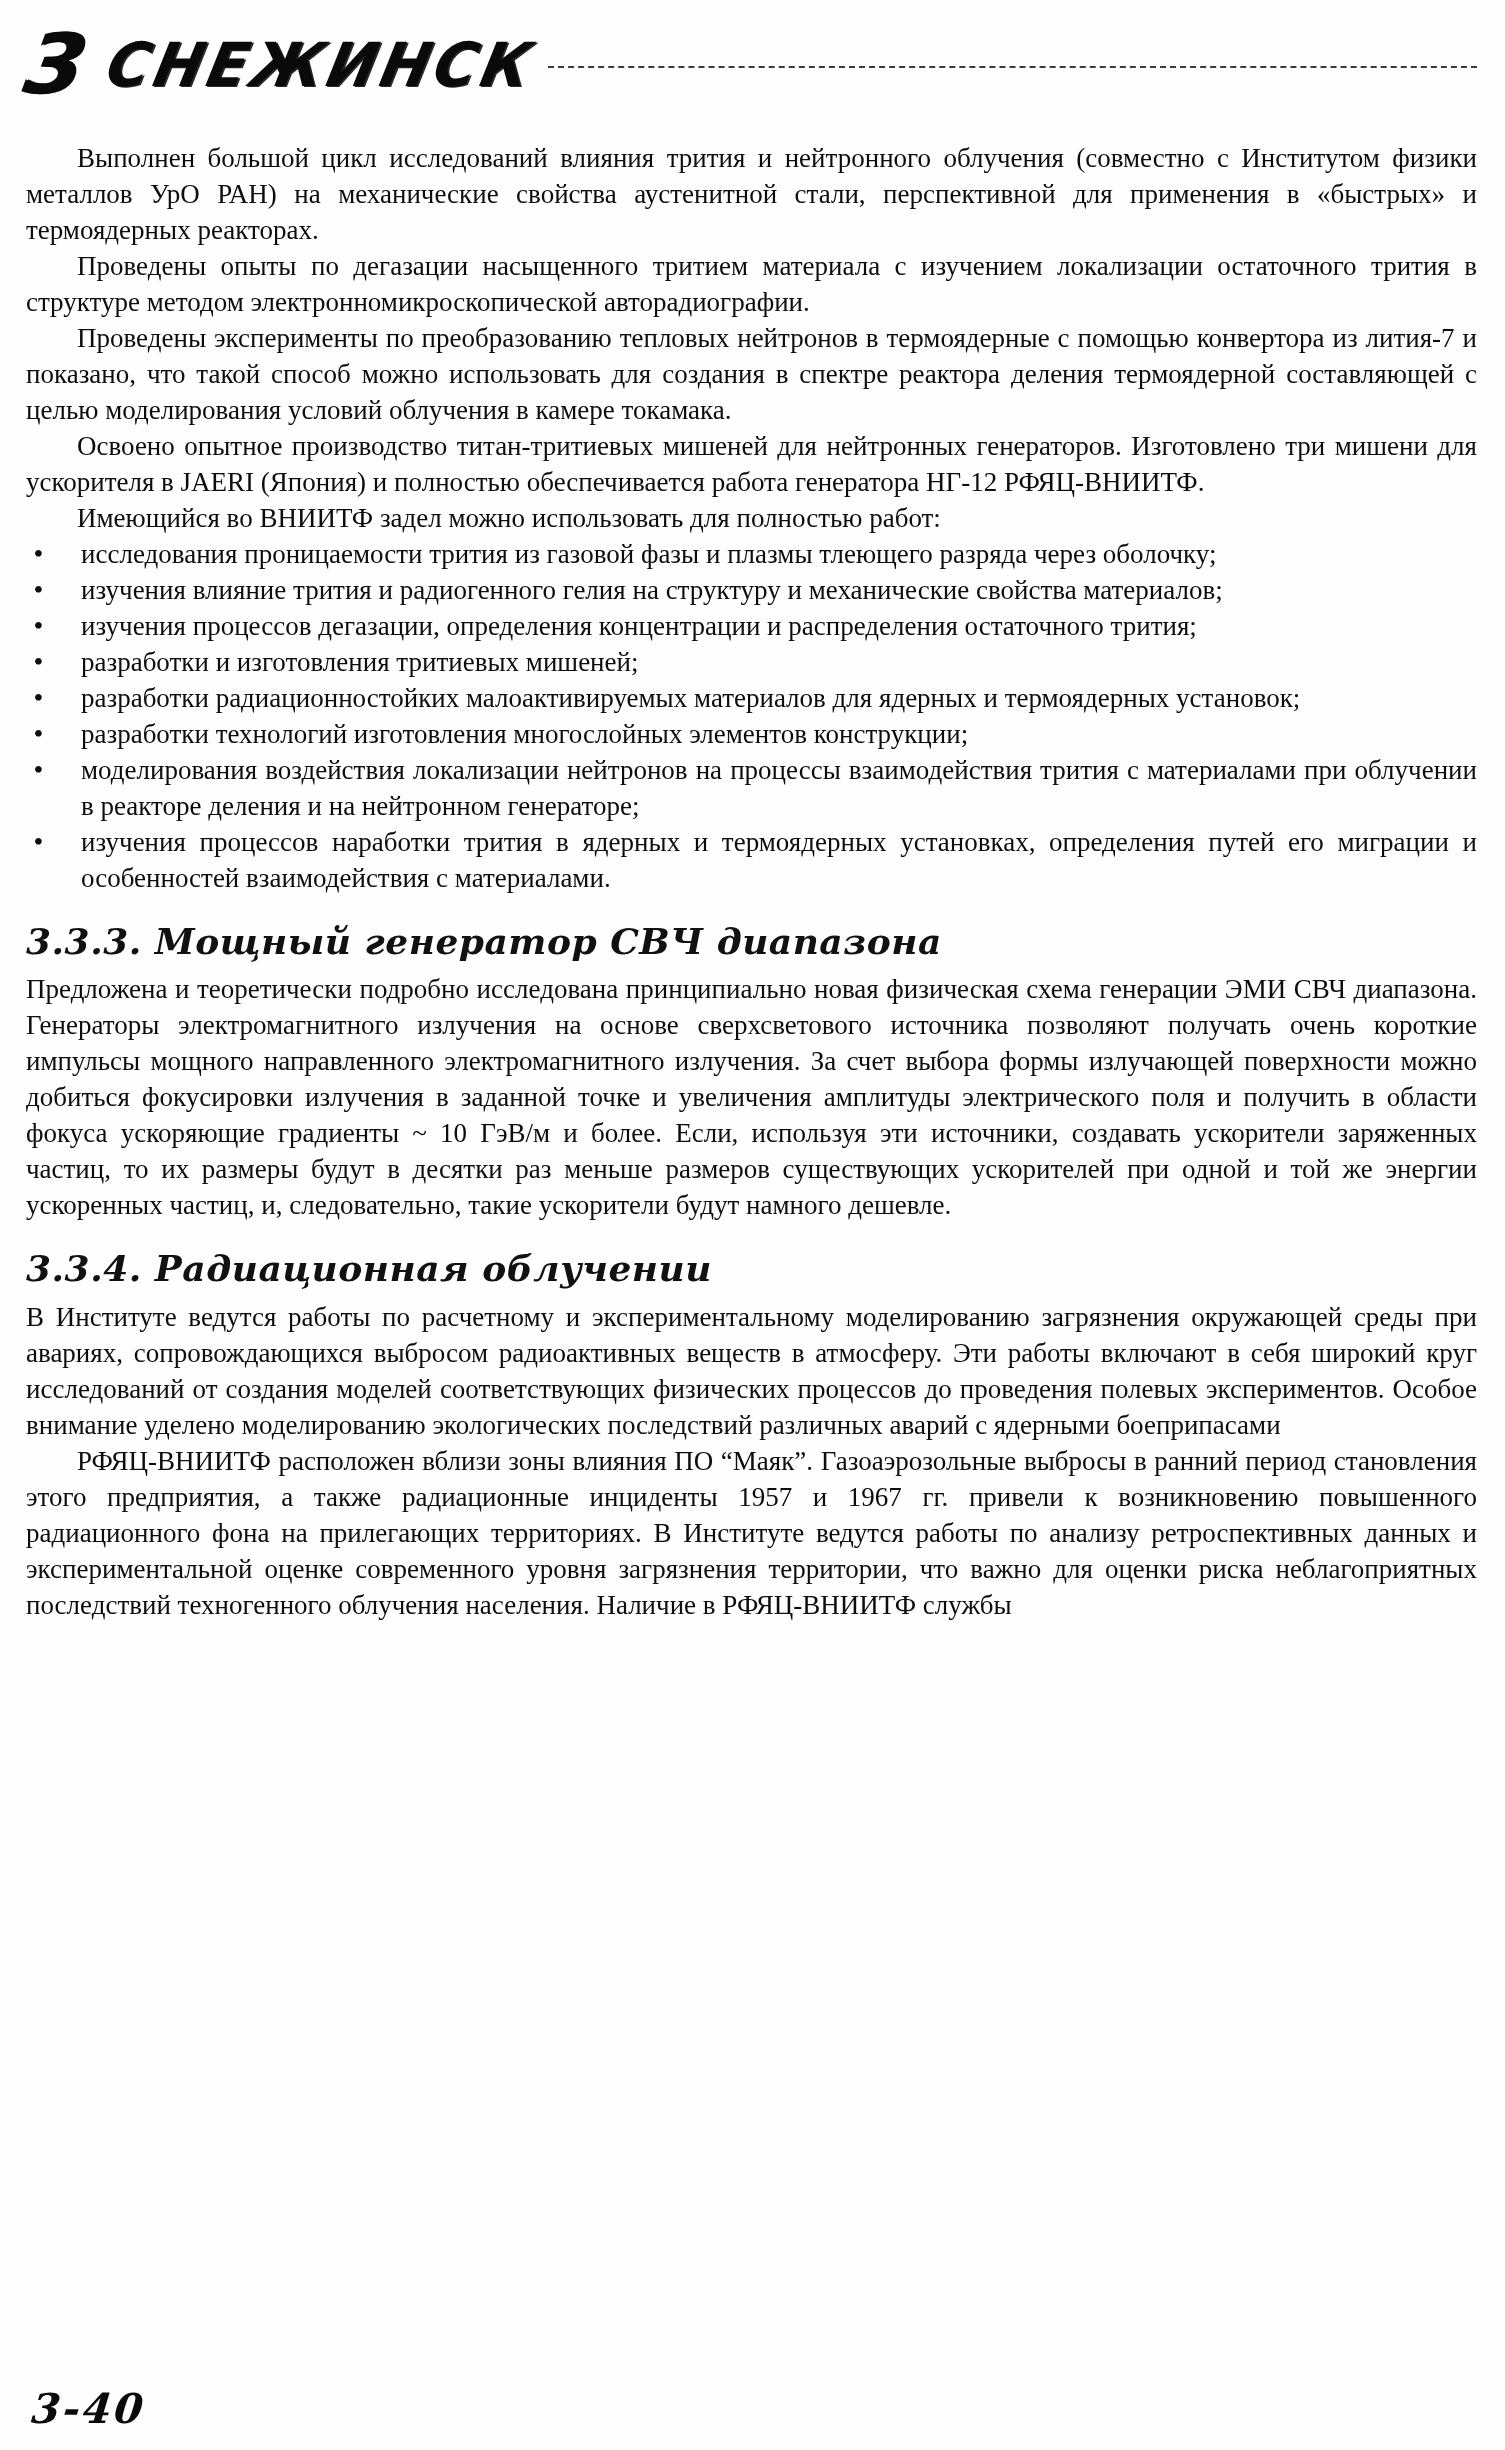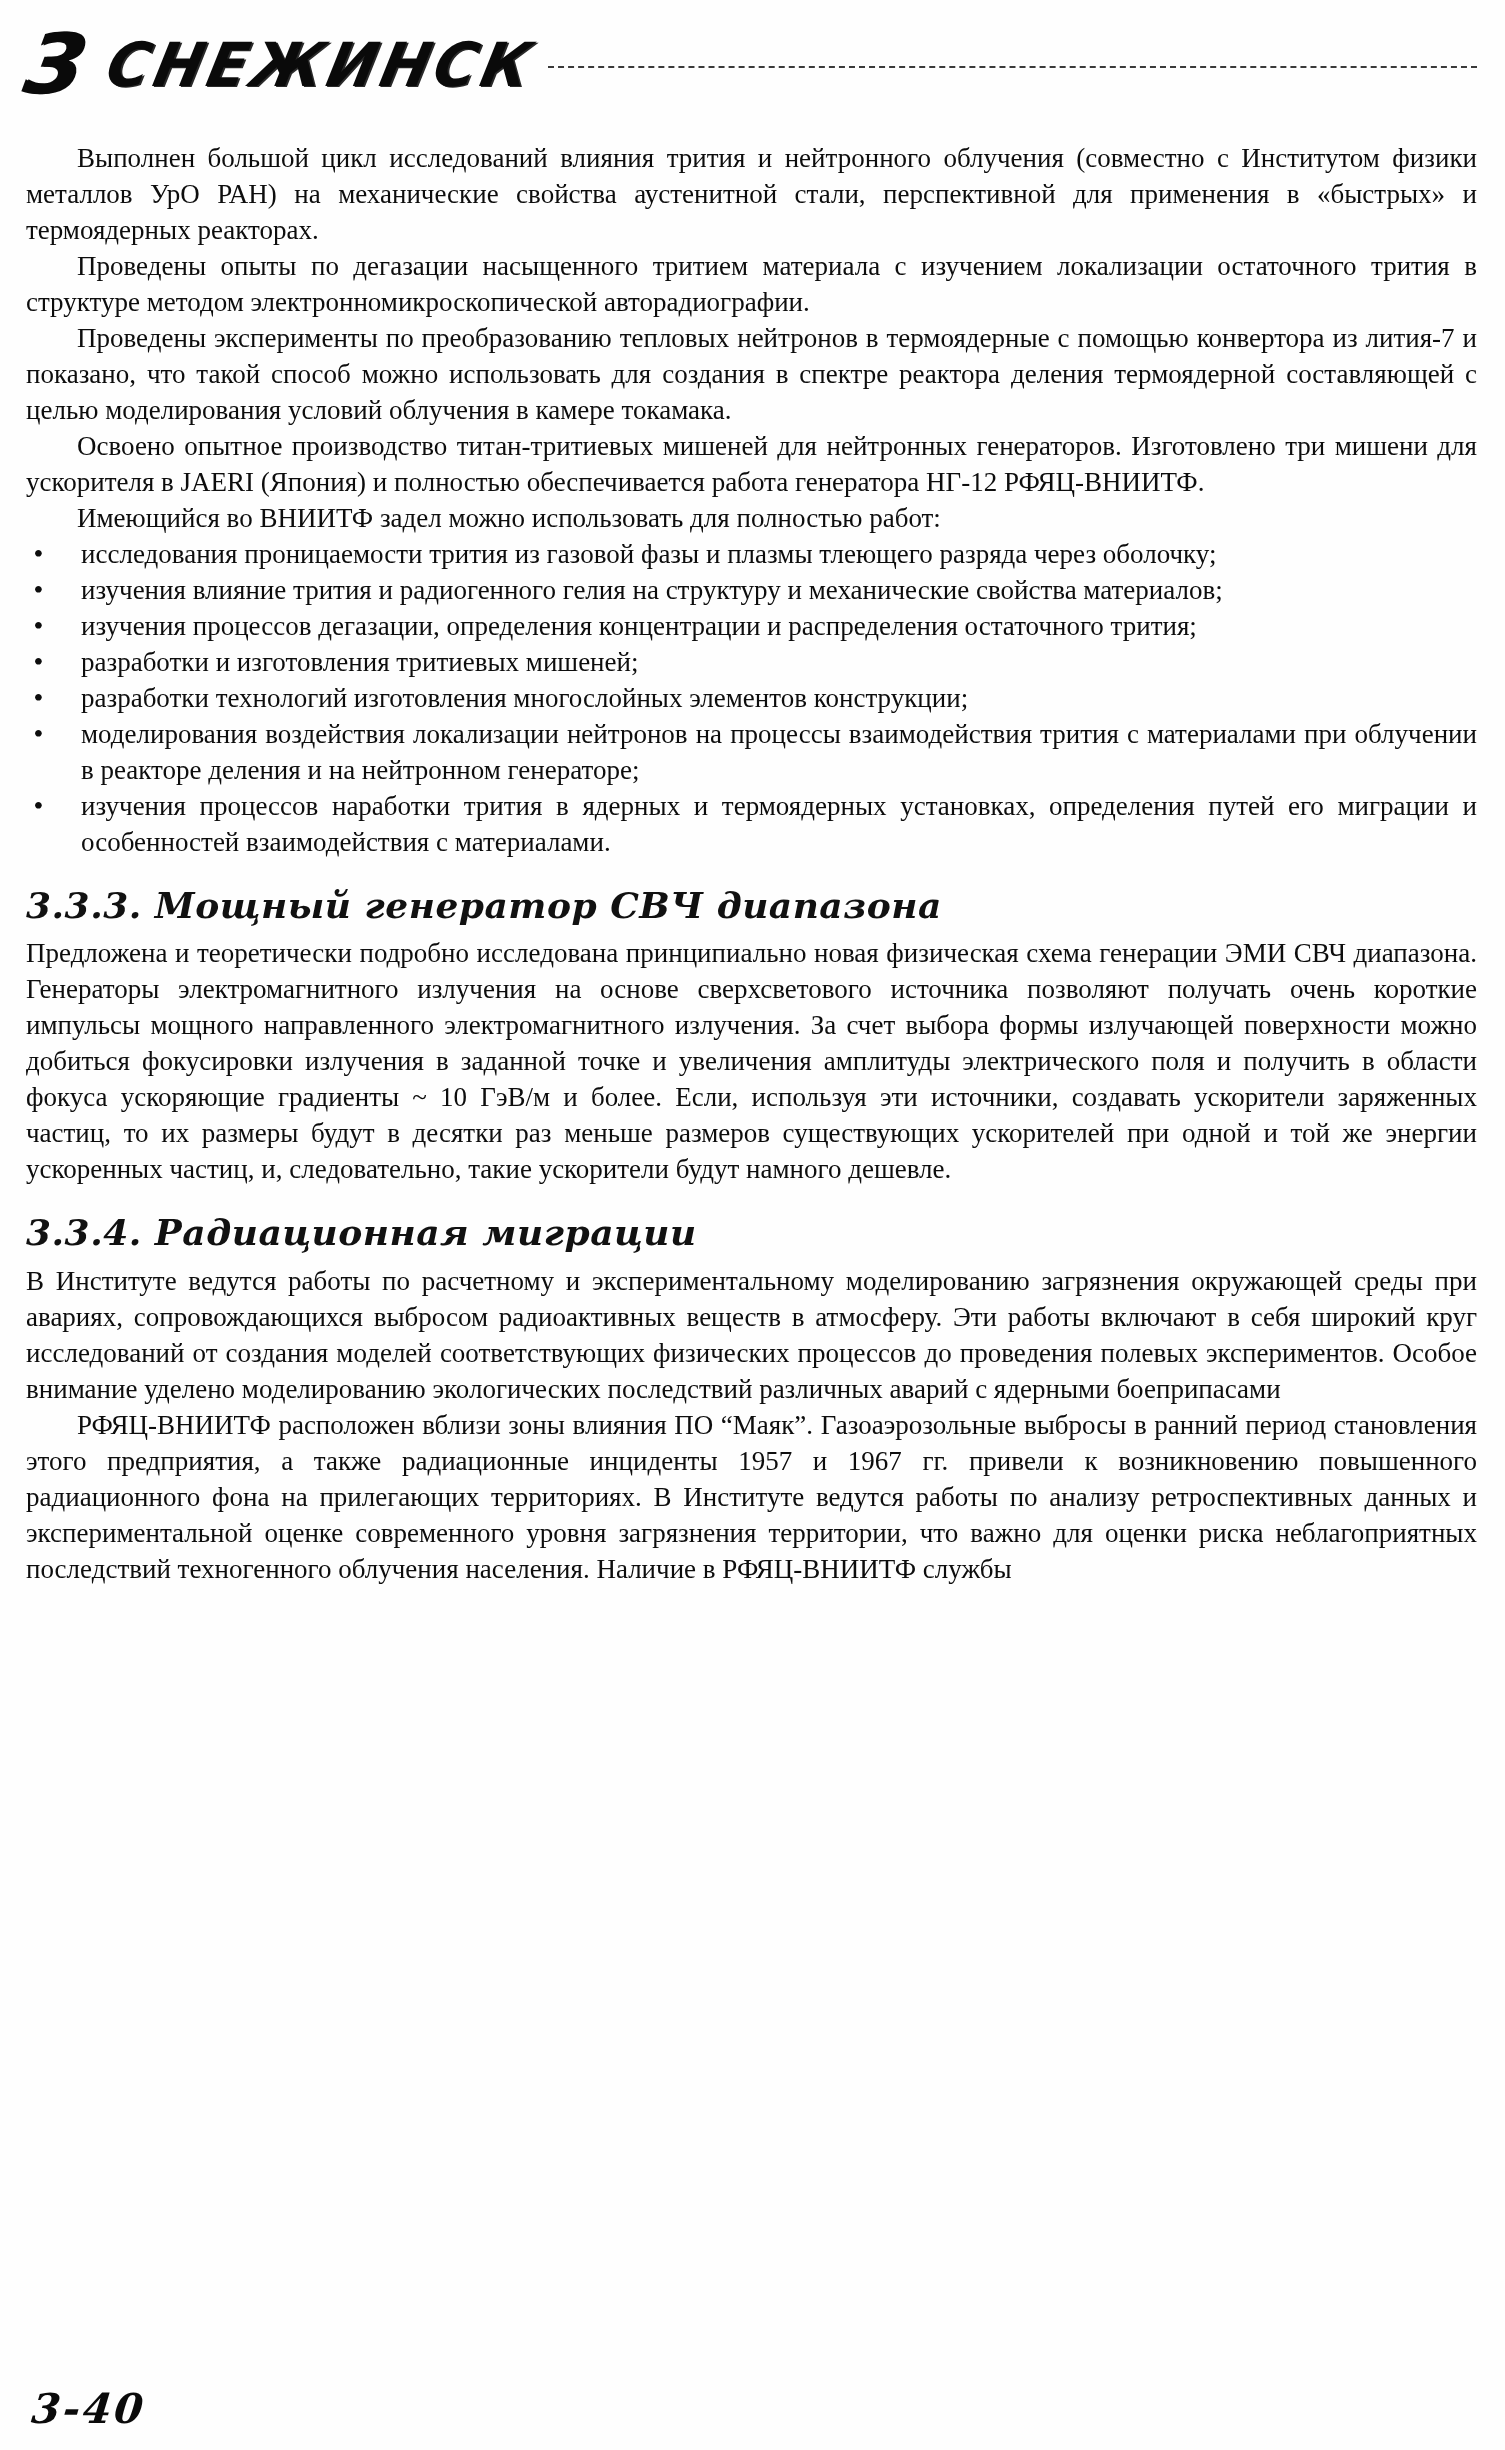--- a/index.html
+++ b/index.html
@@ -111,28 +111,29 @@
   <p class="para">Проведены опыты по дегазации насыщенного тритием материала с изучением локализации остаточного трития в структуре методом электронномикроскопической авторадиографии.</p>
   <p class="para">Проведены эксперименты по преобразованию тепловых нейтронов в термоядерные с помощью конвертора из лития-7 и показано, что такой способ можно использовать для создания в спектре реактора деления термоядерной составляющей с целью моделирования условий облучения в камере токамака.</p>
   <p class="para">Освоено опытное производство титан-тритиевых мишеней для нейтронных генераторов. Изготовлено три мишени для ускорителя в JAERI (Япония) и полностью обеспечивается работа генератора НГ-12 РФЯЦ-ВНИИТФ.</p>
   <p class="para">Имеющийся во ВНИИТФ задел можно использовать для полностью работ:</p>
 
   <ul class="bullets">
     <li>исследования проницаемости трития из газовой фазы и плазмы тлеющего разряда через оболочку;</li>
     <li>изучения влияние трития и радиогенного гелия на структуру и механические свойства материалов;</li>
     <li>изучения процессов дегазации, определения концентрации и распределения остаточного трития;</li>
     <li>разработки и изготовления тритиевых мишеней;</li>
+    <li>разработки радиационностойких малоактивируемых материалов для ядерных и термоядерных установок;</li>
     <li>разработки технологий изготовления многослойных элементов конструкции;</li>
     <li>моделирования воздействия локализации нейтронов на процессы взаимодействия трития с материалами при облучении в реакторе деления и на нейтронном генераторе;</li>
     <li>изучения процессов наработки трития в ядерных и термоядерных установках, определения путей его миграции и особенностей взаимодействия с материалами.</li>
   </ul>
 
   <h3 class="section-heading">3.3.3. Мощный генератор СВЧ диапазона</h3>
   <p class="para no-indent">Предложена и теоретически подробно исследована принципиально новая физическая схема генерации ЭМИ СВЧ диапазона. Генераторы электромагнитного излучения на основе сверхсветового источника позволяют получать очень короткие импульсы мощного направленного электромагнитного излучения. За счет выбора формы излучающей поверхности можно добиться фокусировки излучения в заданной точке и увеличения амплитуды электрического поля и получить в области фокуса ускоряющие градиенты ~ 10 ГэВ/м и более. Если, используя эти источники, создавать ускорители заряженных частиц, то их размеры будут в десятки раз меньше размеров существующих ускорителей при одной и той же энергии ускоренных частиц, и, следовательно, такие ускорители будут намного дешевле.</p>
 
-  <h3 class="section-heading">3.3.4. Радиационная миграции</h3>
+  <h3 class="section-heading">3.3.4. Радиационная облучении</h3>
   <p class="para no-indent">В Институте ведутся работы по расчетному и экспериментальному моделированию загрязнения окружающей среды при авариях, сопровождающихся выбросом радиоактивных веществ в атмосферу. Эти работы включают в себя широкий круг исследований от создания моделей соответствующих физических процессов до проведения полевых экспериментов. Особое внимание уделено моделированию экологических последствий различных аварий с ядерными боеприпасами</p>
   <p class="para">РФЯЦ-ВНИИТФ расположен вблизи зоны влияния ПО “Маяк”. Газоаэрозольные выбросы в ранний период становления этого предприятия, а также радиационные инциденты 1957 и 1967 гг. привели к возникновению повышенного радиационного фона на прилегающих территориях. В Институте ведутся работы по анализу ретроспективных данных и экспериментальной оценке современного уровня загрязнения территории, что важно для оценки риска неблагоприятных последствий техногенного облучения населения. Наличие в РФЯЦ-ВНИИТФ службы</p>
 
   <div class="page-number">3-40</div>
 
 </div>
 
 
 </body></html>

